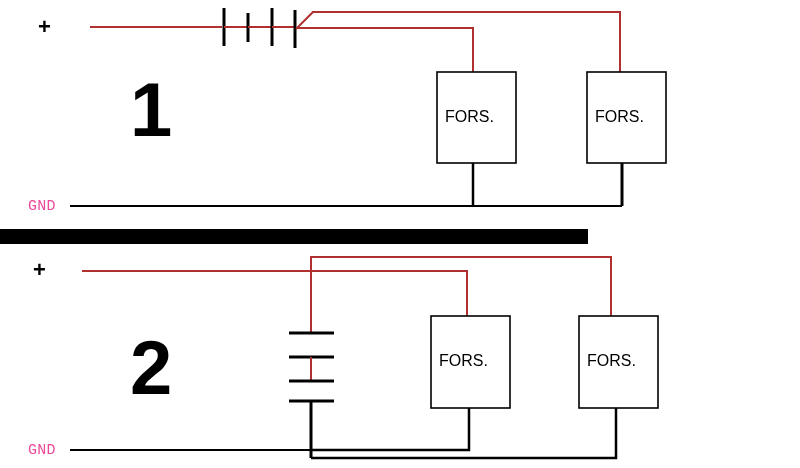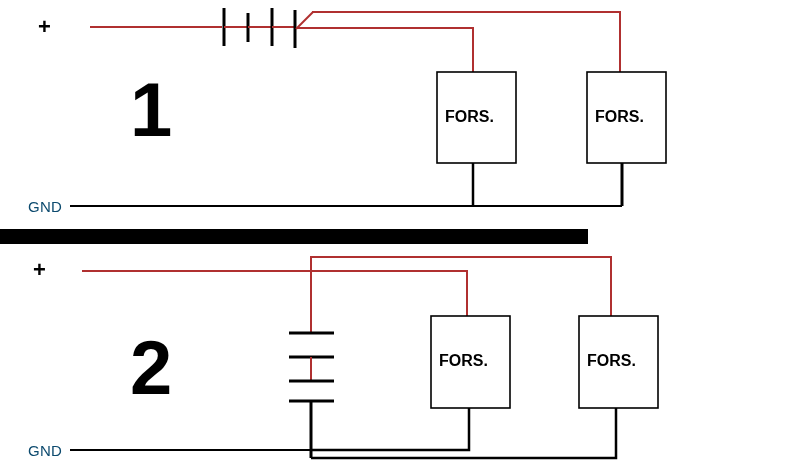--- a/index.html
+++ b/index.html
@@ -26,40 +26,40 @@
   .lbl-plus {
     position: absolute;
     font-family: "Liberation Sans", sans-serif;
     font-size: 22px;
     font-weight: 700;
     color: #000000;
     line-height: 1;
   }
   .lbl-gnd {
     position: absolute;
-    font-family: Liberation Sans, sans-serif;
+    font-family: Liberation Mono, monospace;
     font-size: 15px;
     font-weight: 400;
-    color: #0c4a6e;
+    color: #ec4899;
     line-height: 1;
     letter-spacing: 0.3px;
   }
   .lbl-num {
     position: absolute;
     font-family: "Liberation Sans", sans-serif;
     font-size: 76px;
     font-weight: 700;
     color: #000000;
     line-height: 1;
   }
   .box-label {
     position: absolute;
     font-family: "Liberation Sans", sans-serif;
     font-size: 16px;
-    font-weight: 700;
+    font-weight: 400;
     color: #000000;
     line-height: 1;
     white-space: nowrap;
   }
 </style>
 </head>
 <body>
 
 <div id="canvas">
 

